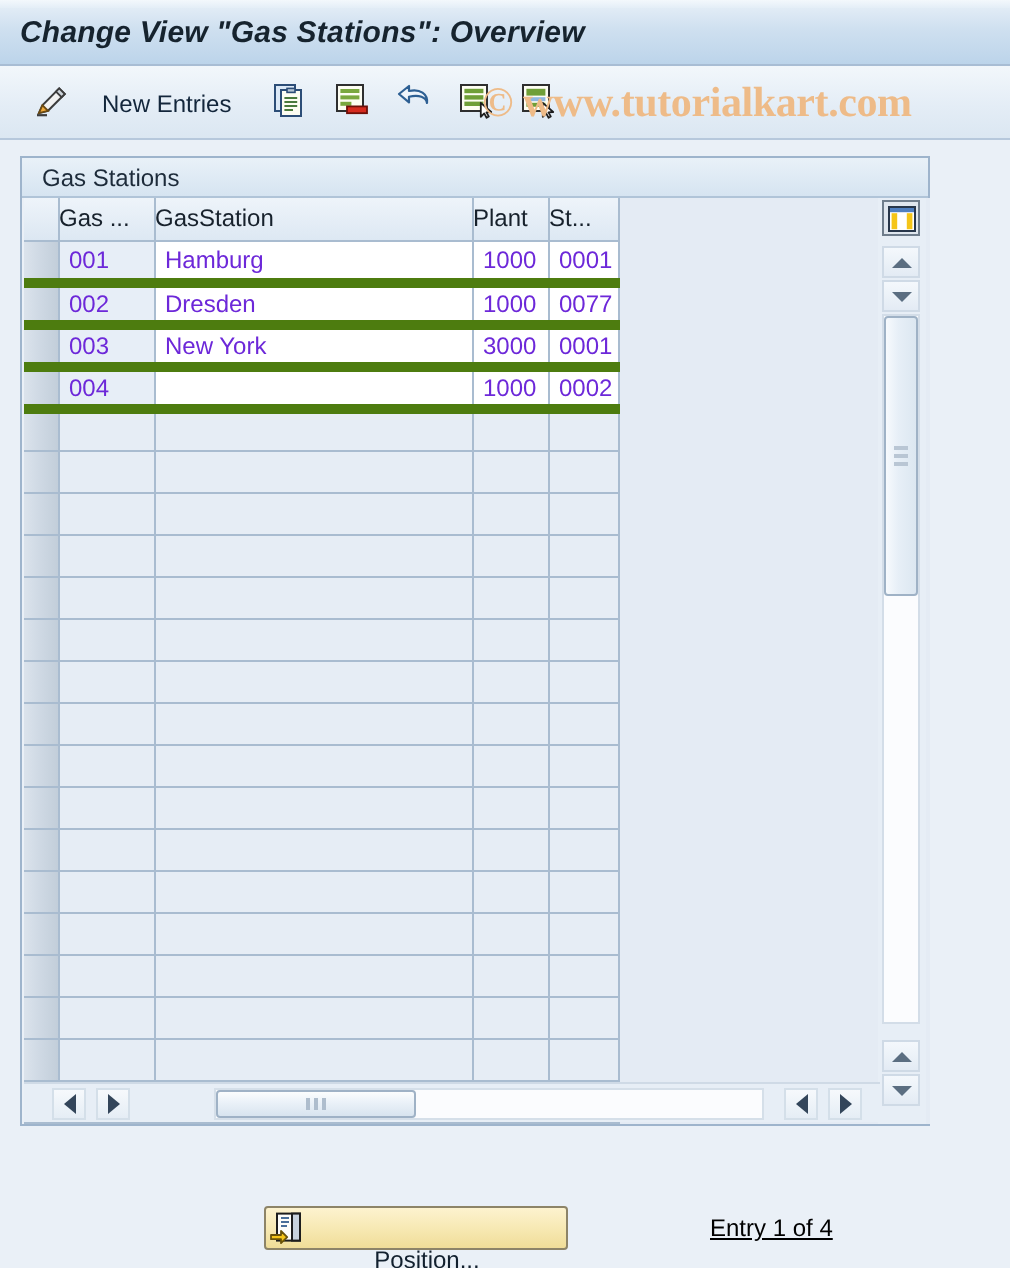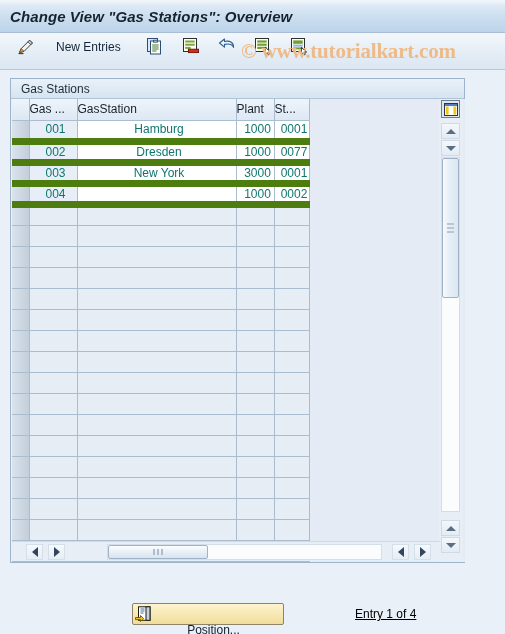--- a/index.html
+++ b/index.html
@@ -53,22 +53,22 @@
     width: 505px; height: 37px;
     background: linear-gradient(to bottom, #f2f7fb 0%, #e4edf6 55%, #dbe7f2 100%);
     border-bottom: 1px solid #b6c8dc;
     box-sizing: border-box;
     overflow: hidden;
   }
   .tb-row {
     position: absolute;
     left: 12px; top: 0; height: 37px;
     display: flex;
-    align-items: flex-start;
-    gap: 8px;
+    align-items: center;
+    gap: 3px;
     white-space: nowrap;
   }
   .tb-btn {
     height: 26px;
     display: inline-flex;
     align-items: center;
     justify-content: center;
     padding: 0 3px;
     border: 1px solid transparent;
     border-radius: 2px;
@@ -168,24 +168,23 @@
   td.sel {
     width: 17px;
     background: linear-gradient(to right, #dbe3ec 0%, #cfd9e4 45%, #c2ceda 100%);
     border-right: 1px solid #a9bcd0;
     border-bottom: 1px solid #a9bcd0;
   }
   
   tr.datarow td {
     background: #ffffff;
     border-right: 1px solid #a9bcd0;
-    border-bottom: 7px solid #4d7c0f;
+    border-bottom: 5px solid #4d7c0f;
     padding-left: 5px;
-    color: #0f766e;
-    text-align: center;
+    color: #6d28d9;
   }
   tr.datarow td.key {
     background: #e7eef7;
   }
   tr.datarow td.sel {
     background: linear-gradient(to right, #dbe3ec 0%, #cfd9e4 45%, #c2ceda 100%);
     padding-left: 0;
   }
   
   tr.emptyrow td {

